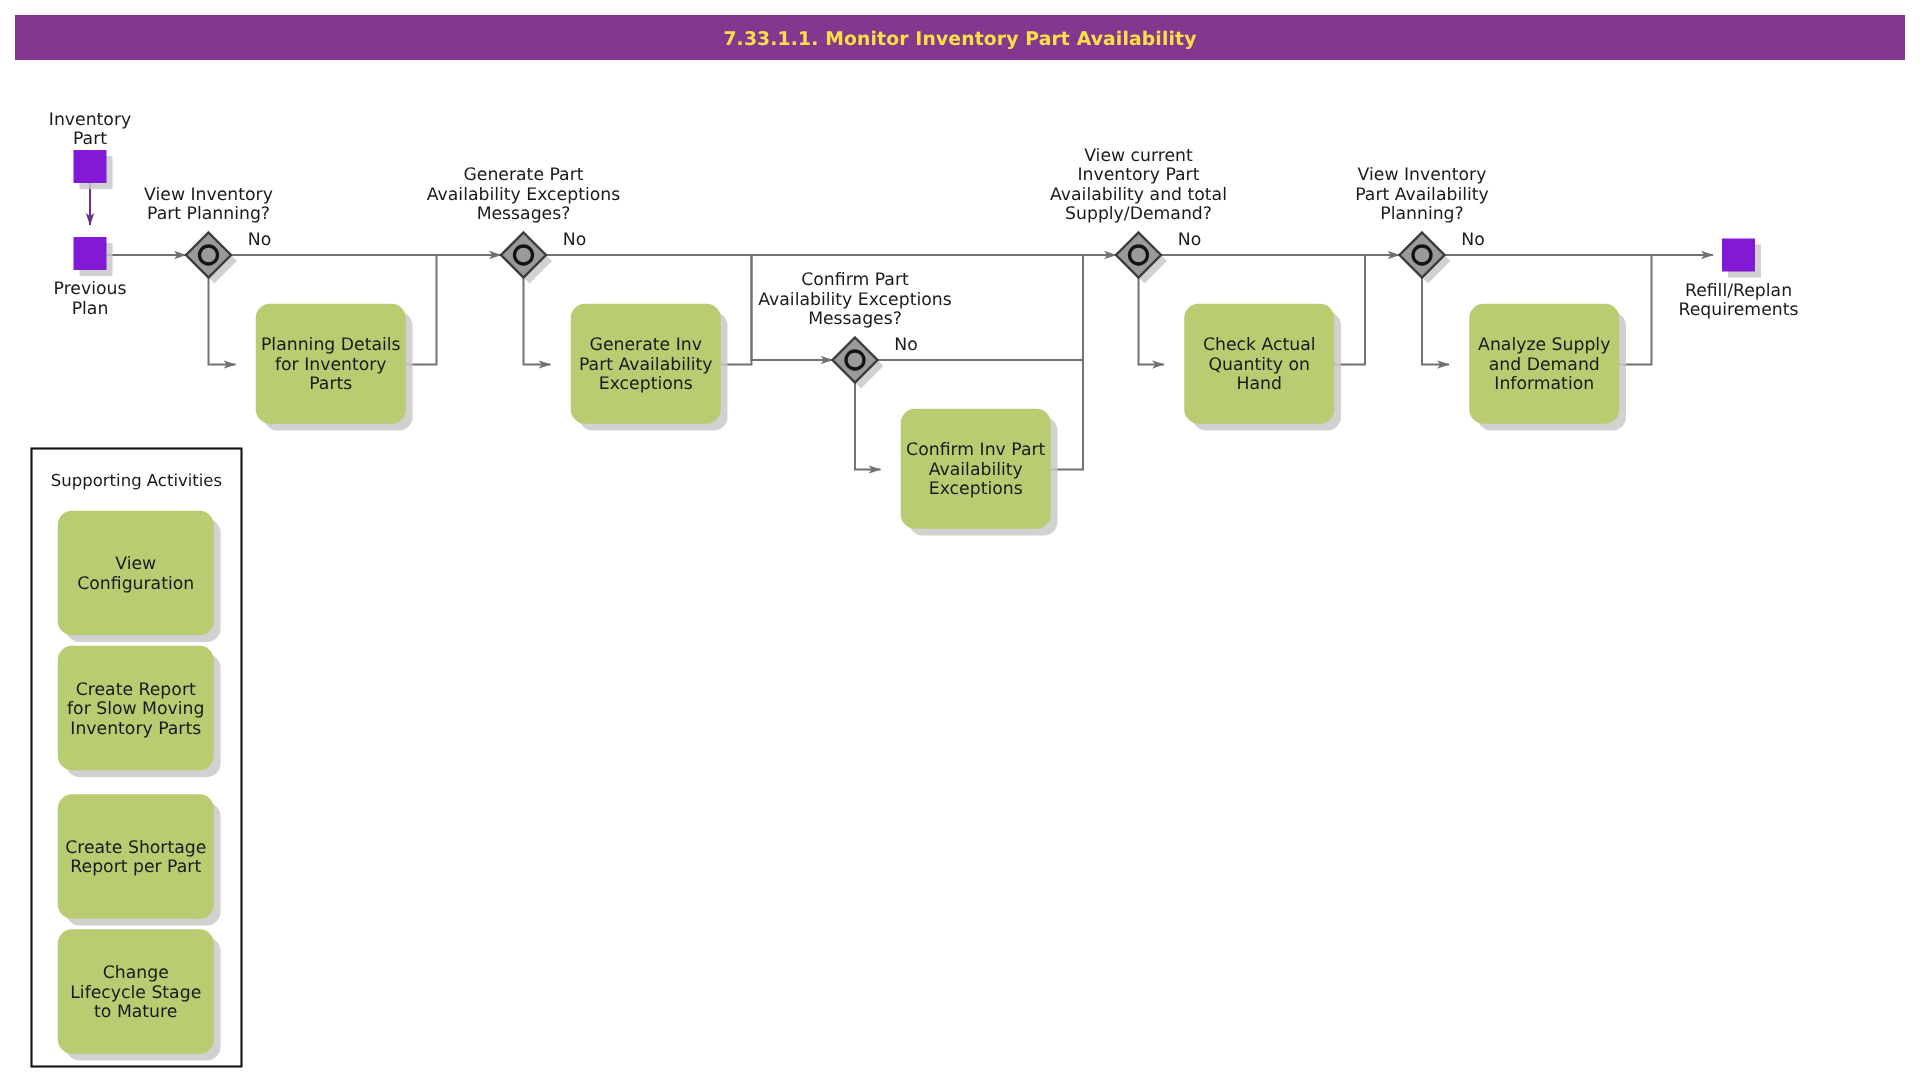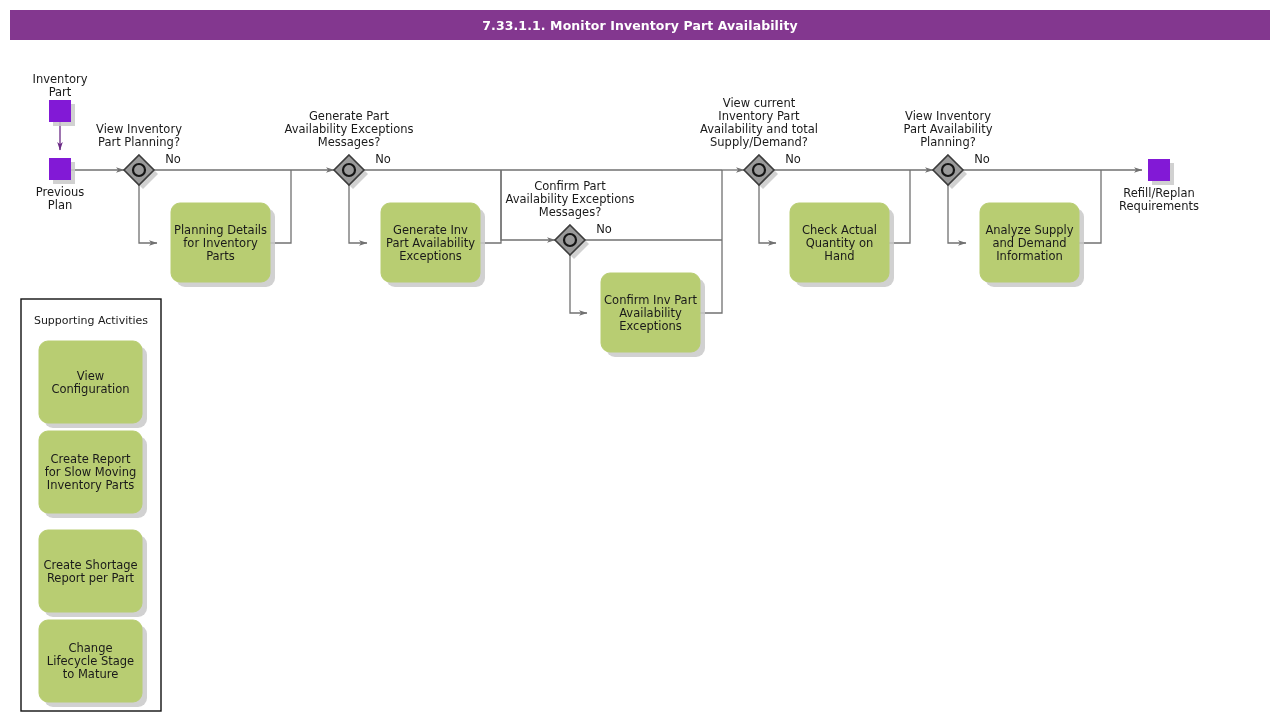--- a/index.html
+++ b/index.html
@@ -22,21 +22,21 @@
     left: 10px;
     top: 10px;
     width: 1260px;
     height: 30px;
     background: #83378f;
     display: flex;
     align-items: center;
     justify-content: center;
   }
   .titlebar-text {
-    color: #ffffff;
+    color: #fde047;
     font-size: 12.5px;
     font-weight: bold;
     font-family: "DejaVu Sans", sans-serif;
     letter-spacing: 0.1px;
   }
   svg.canvas {
     position: absolute;
     left: 0;
     top: 0;
     width: 1280px;

